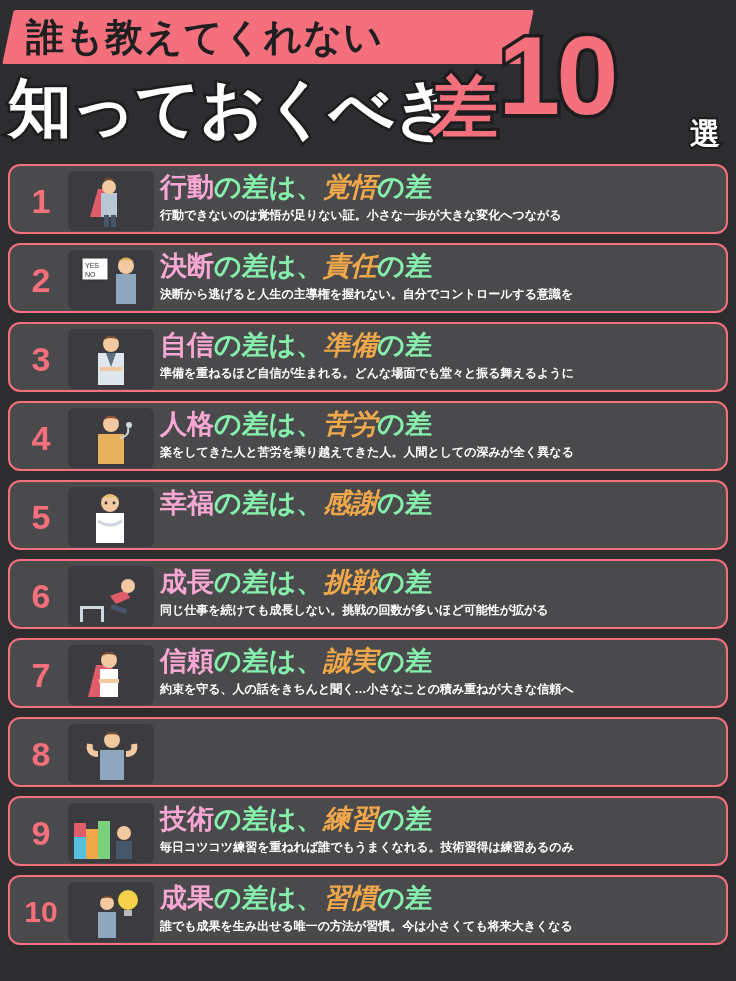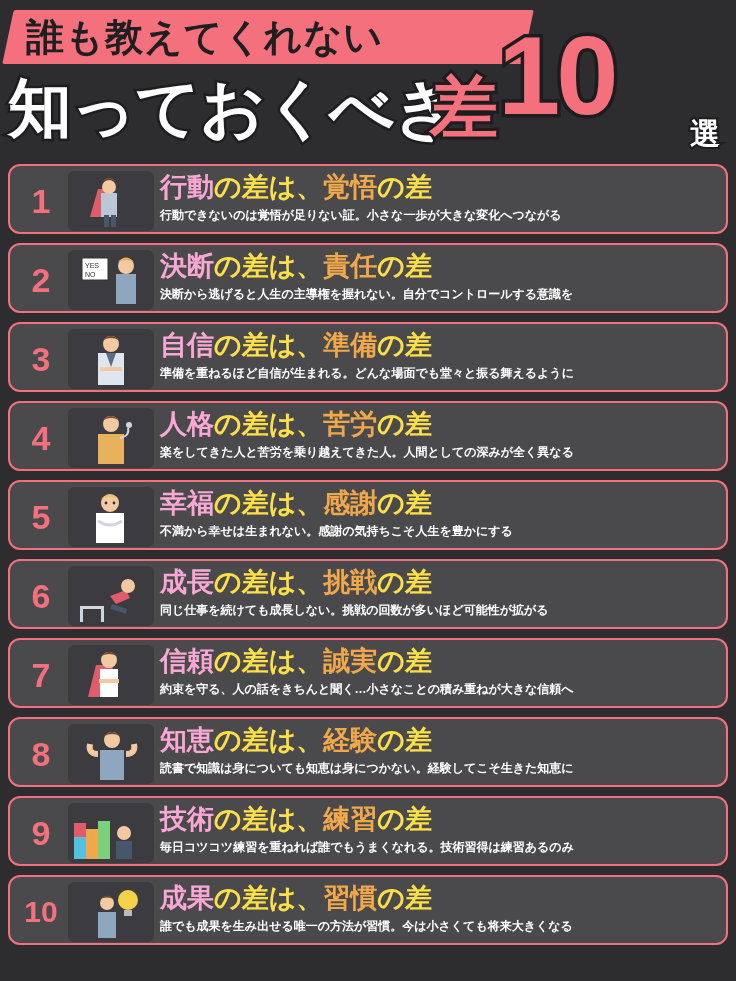--- a/index.html
+++ b/index.html
@@ -148,22 +148,22 @@
     right: 10px;
   }
   .headline {
     font-size: 27px;
     font-weight: bold;
     line-height: 34px;
     white-space: nowrap;
     color: #7fd6f0;
   }
   .headline .hl-b { color: #f9a8d4; }
-  .headline .hl-o { color: #f0a84a; }
-  .headline .hl-w { color: #fde047; }
+  .headline .hl-o { color: #f0a84a; font-style: italic; }
+  .headline .hl-w { color: #86efac; }
   .sub {
     font-size: 12px;
     color: #ffffff;
     line-height: 22px;
     white-space: nowrap;
     font-weight: bold;
   }
 </style>
 </head>
 <body>
@@ -255,21 +255,20 @@
             <rect x="28" y="26" width="28" height="30" fill="#ffffff"></rect>
             <circle cx="42" cy="16" r="9" fill="#f2c9a0"></circle>
             <path d="M33 12 q9 -9 18 0 q-9 -4 -18 0Z" fill="#e9c06a"></path>
             <path d="M30 34 q12 8 24 0" stroke="#cfd6dd" fill="none" stroke-width="3"></path>
             <circle cx="38" cy="16" r="1.4" fill="#333"></circle>
             <circle cx="46" cy="16" r="1.4" fill="#333"></circle>
           </svg>
         </div>
         <div class="texts">
           <div class="headline"><span class="hl-b">幸福</span><span class="hl-w">の差は、</span><span class="hl-o">感謝</span><span class="hl-w">の差</span></div>
-          <div class="sub">不満から幸せは生まれない。感謝の気持ちこそ人生を豊かにする</div>
         </div>
       </div>
       <div class="row">
         <div class="rank">6</div>
         <div class="thumb">
           <svg width="86" height="60" viewBox="0 0 86 60">
             <rect x="12" y="40" width="24" height="3" fill="#cfd6dd"></rect>
             <rect x="12" y="40" width="3" height="16" fill="#cfd6dd"></rect>
             <rect x="33" y="40" width="3" height="16" fill="#cfd6dd"></rect>
             <path d="M42 30 l16 -6 l4 8 l-14 6z" fill="#e05c6a"></path>
@@ -302,24 +301,20 @@
         <div class="rank">8</div>
         <div class="thumb">
           <svg width="86" height="60" viewBox="0 0 86 60">
             <rect x="32" y="26" width="24" height="30" fill="#8fa6bf"></rect>
             <circle cx="44" cy="16" r="8" fill="#f2c9a0"></circle>
             <path d="M36 12 q8 -8 16 0 q-8 -4 -16 0Z" fill="#6f4526"></path>
             <path d="M30 30 q-10 0 -8 -10" stroke="#f2c9a0" fill="none" stroke-width="6"></path>
             <path d="M58 30 q10 0 8 -10" stroke="#f2c9a0" fill="none" stroke-width="6"></path>
           </svg>
         </div>
-        <div class="texts">
-          <div class="headline"><span class="hl-b">知恵</span><span class="hl-w">の差は、</span><span class="hl-o">経験</span><span class="hl-w">の差</span></div>
-          <div class="sub">読書で知識は身についても知恵は身につかない。経験してこそ生きた知恵に</div>
-        </div>
       </div>
       <div class="row">
         <div class="rank">9</div>
         <div class="thumb">
           <svg width="86" height="60" viewBox="0 0 86 60">
             <rect x="6" y="34" width="12" height="22" fill="#55c0e0"></rect>
             <rect x="18" y="26" width="12" height="30" fill="#f0a84a"></rect>
             <rect x="6" y="20" width="12" height="14" fill="#e05c6a"></rect>
             <rect x="30" y="18" width="12" height="38" fill="#7bd17b"></rect>
             <circle cx="56" cy="30" r="7" fill="#f2c9a0"></circle>

